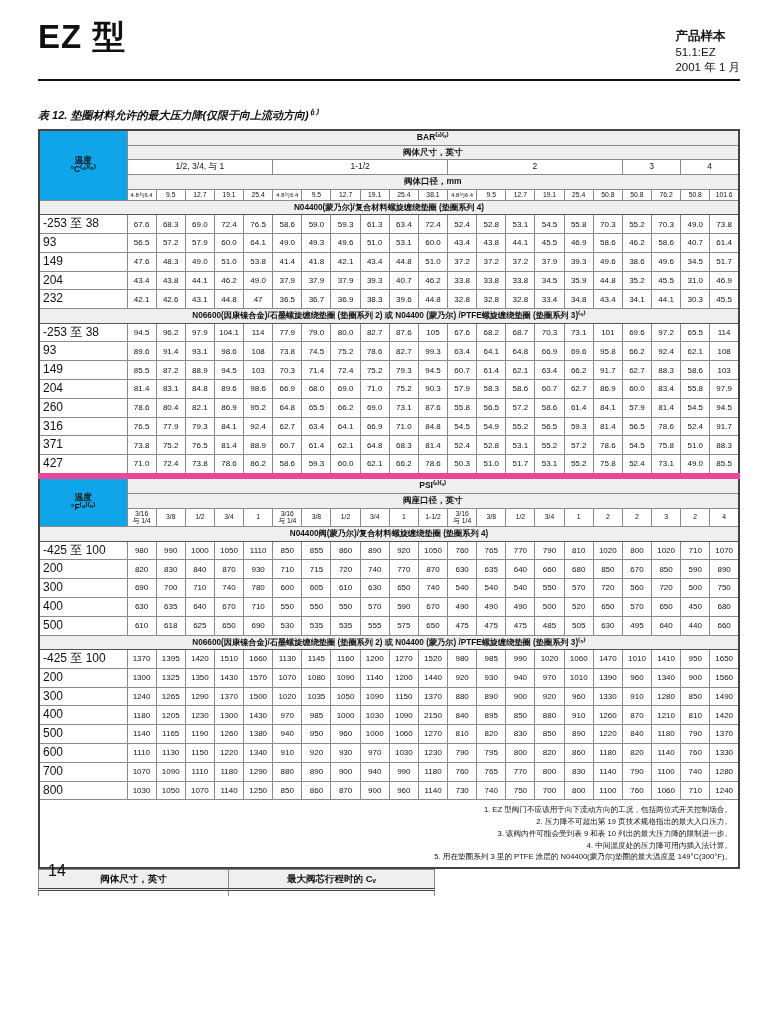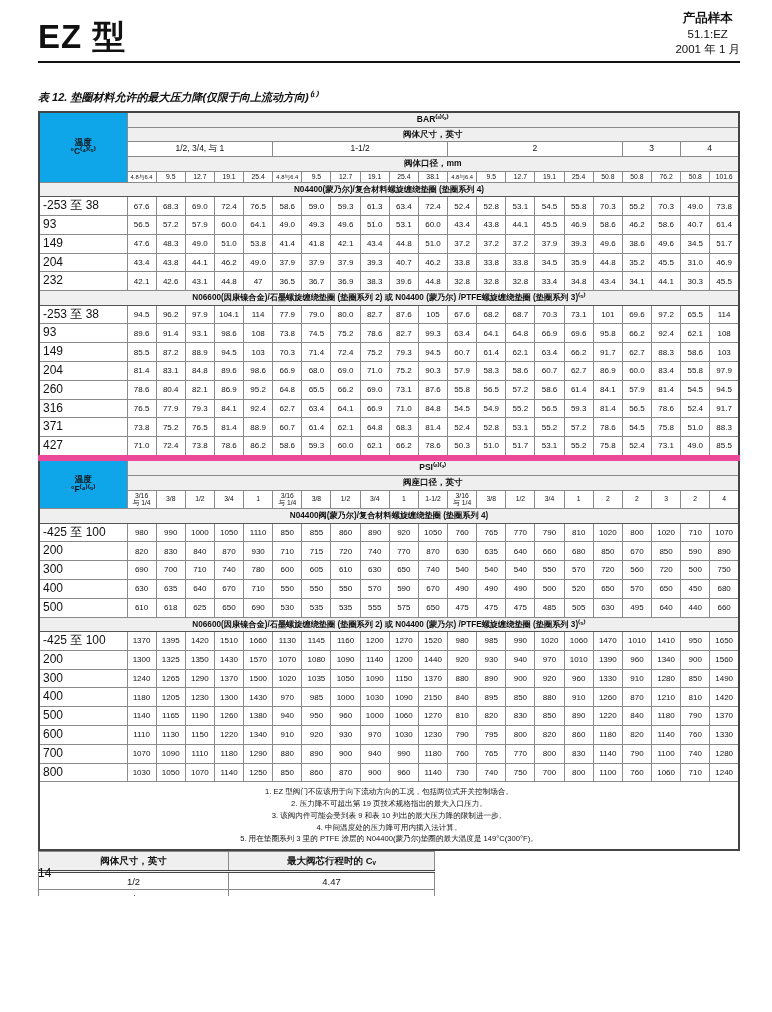--- a/index.html
+++ b/index.html
@@ -1,47 +1,47 @@
 <!DOCTYPE html>
 <html><head>
 <meta charset="utf-8">
 <style>
   html,body{margin:0;padding:0;background:#fff;}
   .page{width:772px;height:896px;box-sizing:border-box;padding:8px 32px 0 38px;
         font-family:"Liberation Sans",sans-serif;color:#111;background:#fff;position:relative;overflow:hidden;}
   
   .masthead{display:flex;justify-content:space-between;align-items:flex-start;}
   .brand{font-size:33px;font-weight:bold;letter-spacing:1px;margin-top:12px;line-height:1;}
-  .docinfo{text-align:center;font-size:11.5px;line-height:1.35;margin-top:2px;}
+  .docinfo{text-align:left;font-size:11.5px;line-height:1.35;margin-top:20px;}
   .docinfo .dt{font-weight:bold;font-size:12.5px;}
   .rule{height:2px;background:#111;margin-top:3px;}
   
   .caption{font-style:italic;font-weight:bold;font-size:11px;margin:26px 0 6px 0;}
   .caption2{font-style:italic;font-weight:bold;font-size:11px;margin:30px 0 6px 0;}
   
   table.t12{border-collapse:collapse;table-layout:fixed;width:702px;border:2px solid #444;}
   .t12 td{border:1px solid #8a8a8a;text-align:center;vertical-align:middle;
           padding:2px 0;font-size:8px;line-height:1.15;overflow:hidden;}
   .t12 .band{background:#efefef;font-weight:bold;font-size:8.5px;}
   .t12 .temp-head{background:#0ea5e9;font-weight:bold;white-space:pre-line;font-size:8.5px;}
   .t12 .size-cell{font-size:8.5px;}
   .t12 .port-cell{font-size:6.8px;white-space:pre-line;padding:1px 0;}
   .t12 .port-cell.tiny{font-size:5.8px;}
   .t12 .block-title{background:#efefef;font-weight:bold;font-size:8.2px;
                     border-top:1.5px solid #555;border-bottom:1.5px solid #555;}
   .t12 tr.group-first td{border-top:1.6px solid #555;}
   .t12 tr.section-start td{border-top:6px solid #ec4899;}
   .t12 .temp-cell{text-align:left;padding-left:3px;font-size:12px;white-space:nowrap;}
-  .t12 .notes{text-align:center;font-size:7.6px;padding:4px 6px;line-height:1.55;border-top:1.6px solid #555;}
+  .t12 .notes{text-align:right;font-size:7.6px;padding:4px 6px;line-height:1.55;border-top:1.6px solid #555;}
   
   table.t13{border-collapse:collapse;table-layout:fixed;width:396px;border:1.5px solid #444;}
   .t13 th,.t13 td{border:1px solid #8a8a8a;font-size:9.5px;text-align:center;padding:2.5px 2px;}
   .t13 th{background:#efefef;border-bottom:3px double #444;font-weight:bold;}
   .t13 .t13-note{text-align:left;font-size:7.8px;padding:3px 6px;}
-  .pageno{position:absolute;left:38px;bottom:16px;font-size:12px;}
+  .pageno{position:absolute;left:48px;bottom:16px;font-size:16px;}
 </style>
 </head>
 <body>
 
 <div class="page">
 
   <div class="masthead">
     <div class="brand">EZ 型</div>
     <div class="docinfo">
       <div class="dt">产品样本</div>

